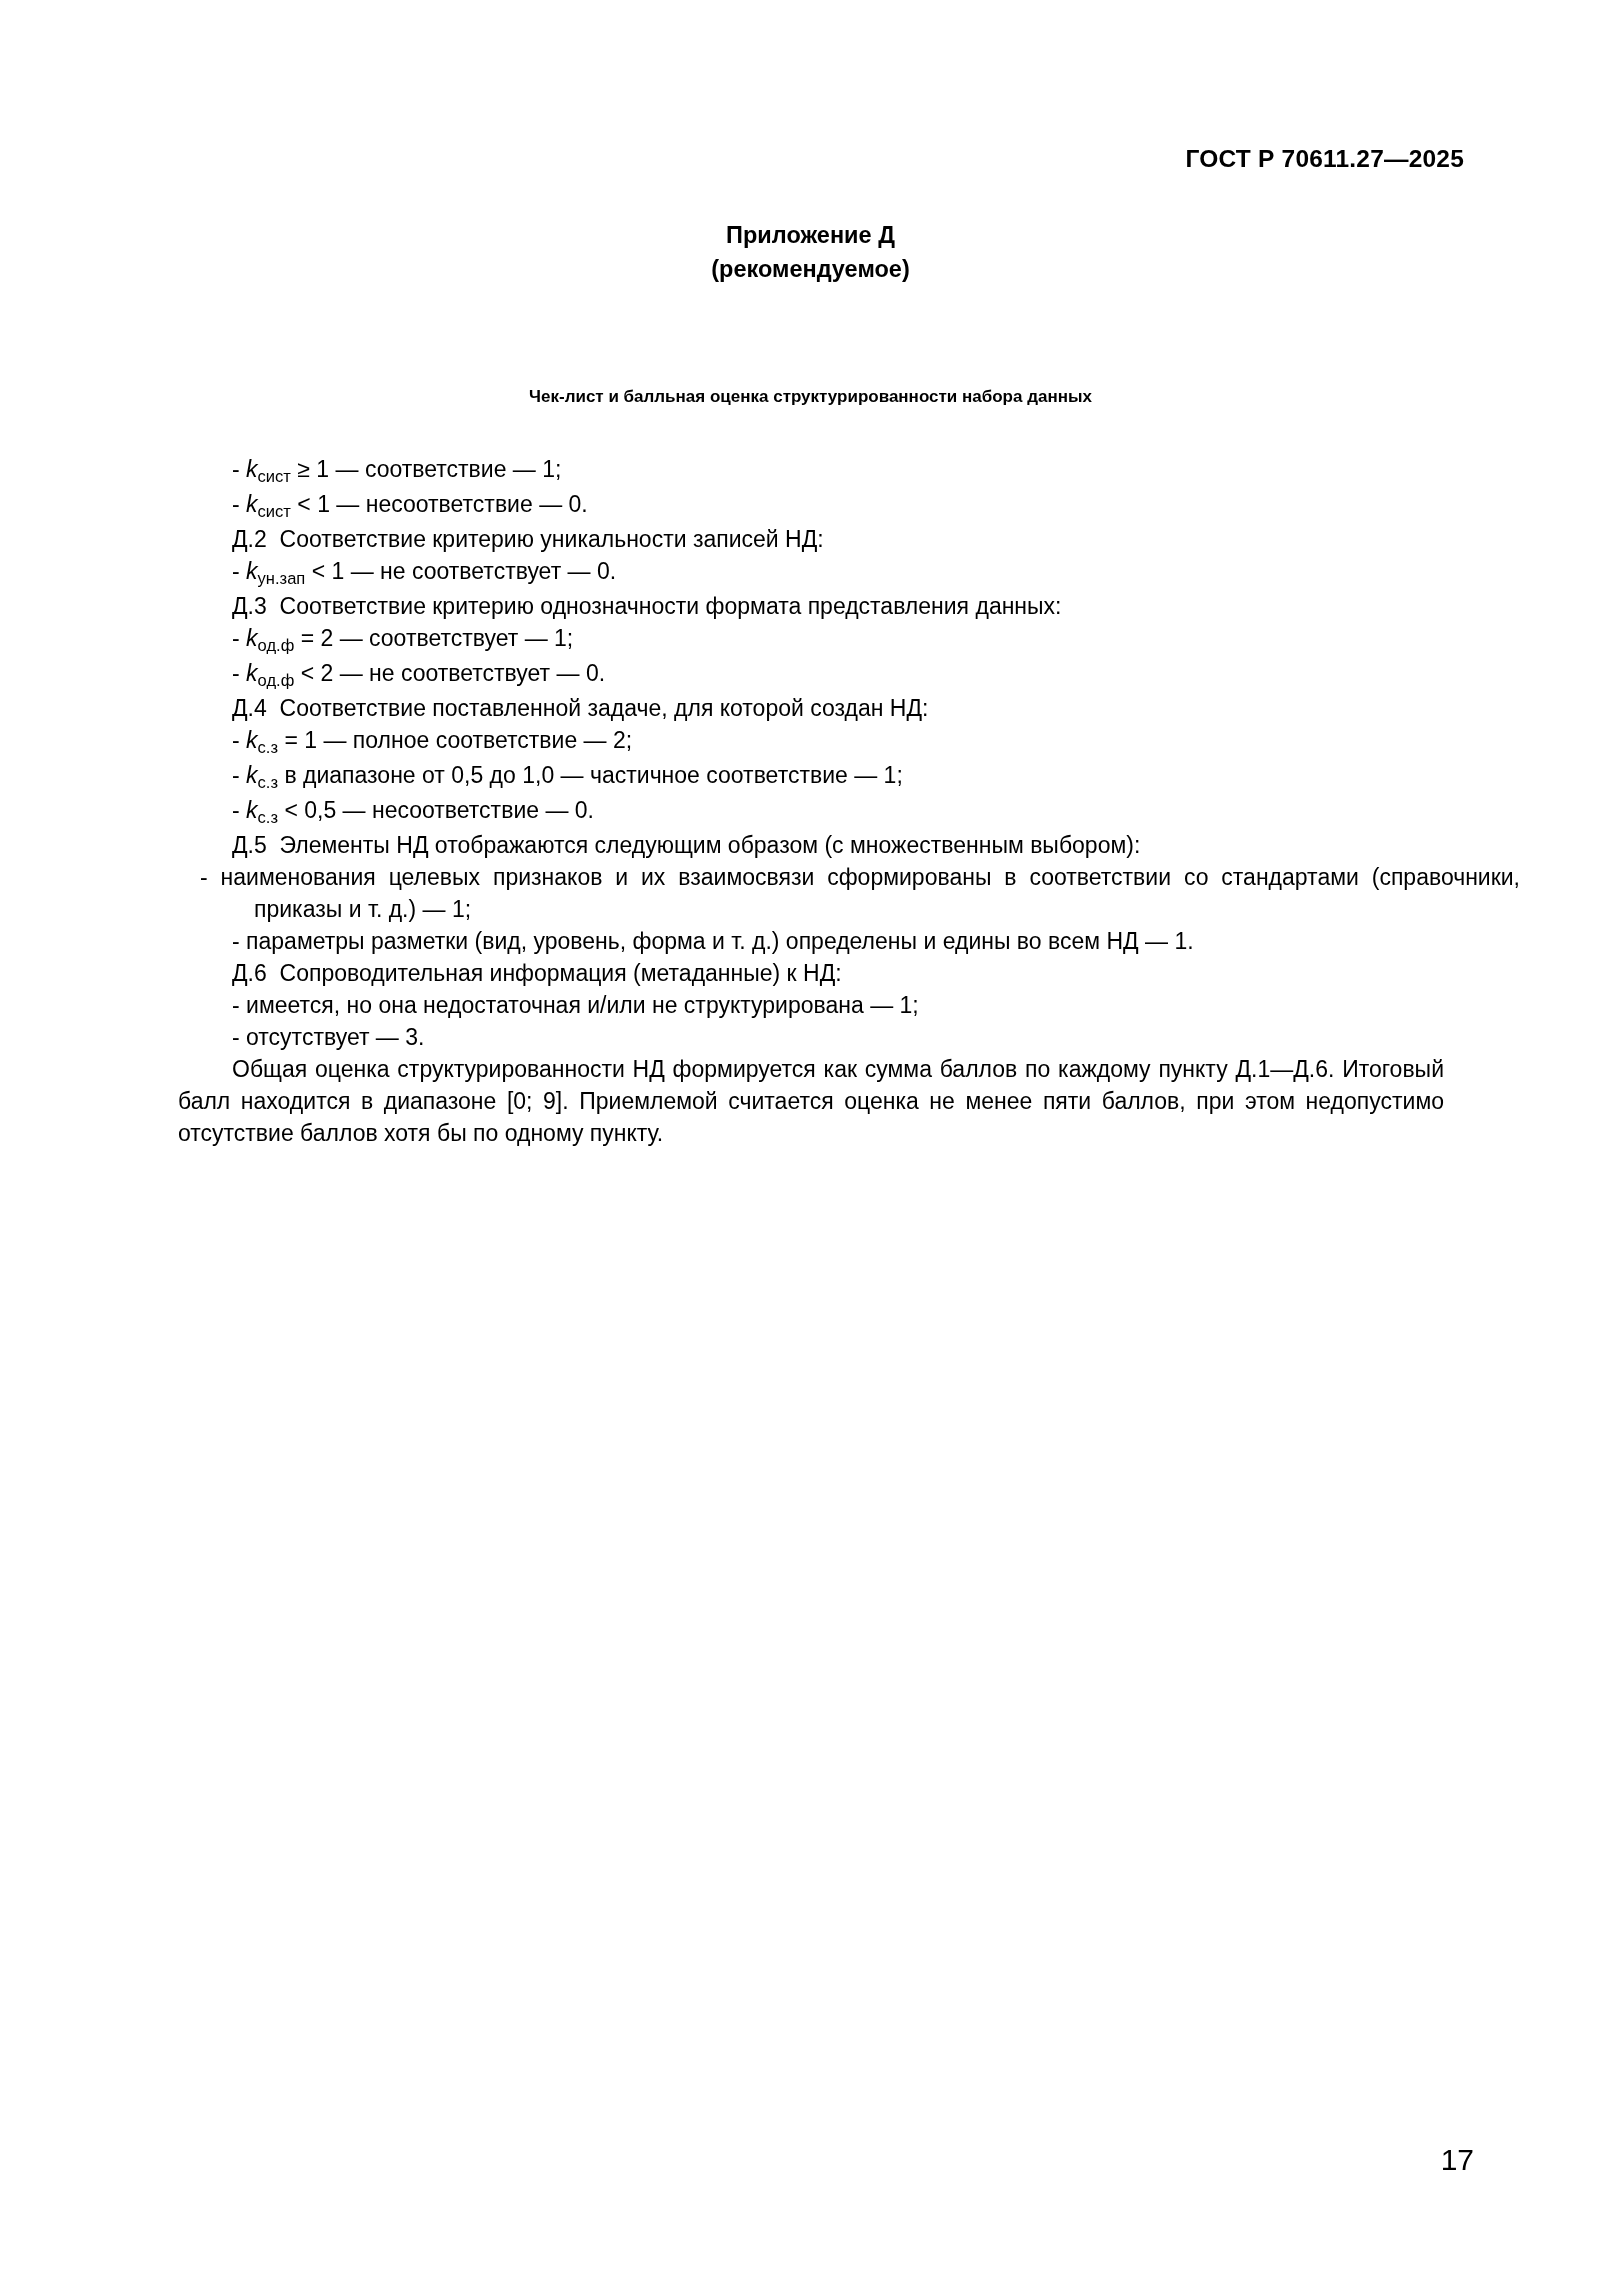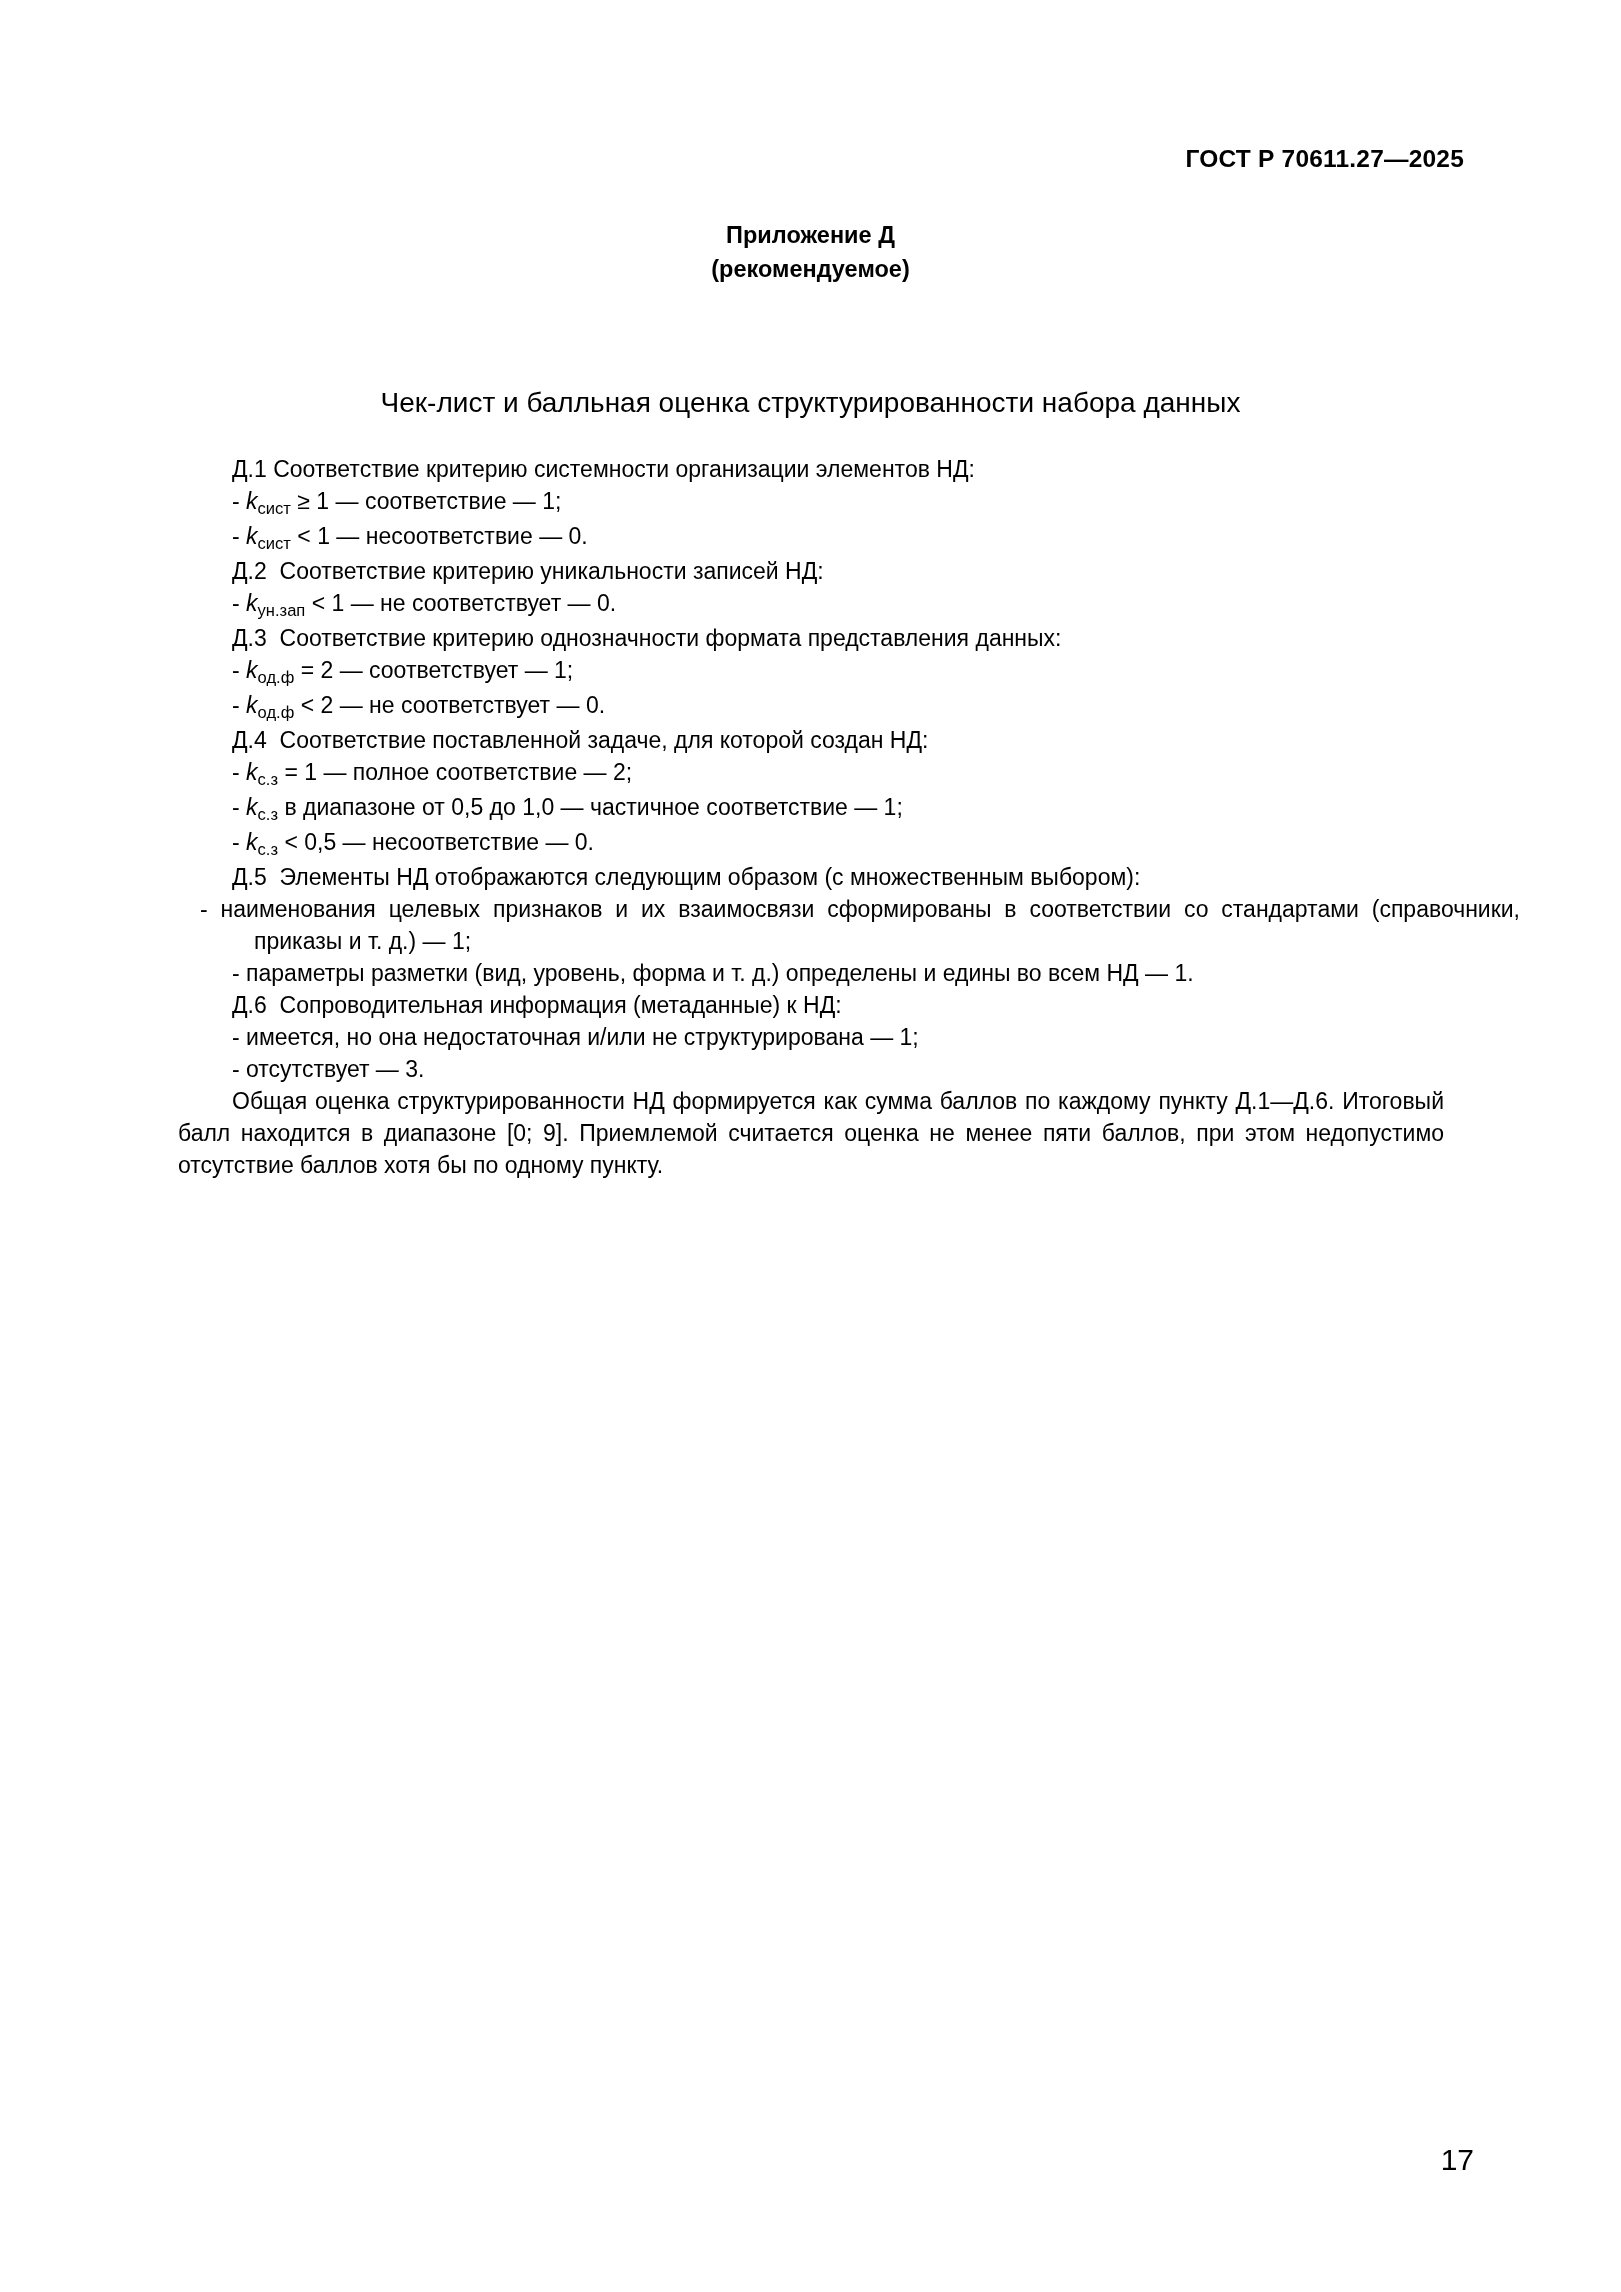--- a/index.html
+++ b/index.html
@@ -45,22 +45,22 @@
     display: block;
     font-size: 23.5px;
     font-weight: bold;
   }
   .doc-title {
     position: absolute;
     top: 387px;
     left: 0;
     width: 1621px;
     text-align: center;
-    font-size: 28px;
-    font-weight: normal;
+    font-size: 17px;
+    font-weight: bold;
   }
   .content {
     position: absolute;
     top: 453px;
     left: 178px;
     width: 1266px;
     font-size: 23px;
     line-height: 32px;
   }
   .para {
@@ -104,21 +104,20 @@
 
   <div class="appendix-title">
     <span>Приложение Д</span>
     <span class="sub">(рекомендуемое)</span>
   </div>
 
   <div class="doc-title">Чек-лист и балльная оценка структурированности набора данных</div>
 
   <div class="content">
 
-    <p class="para clause">Д.1 Соответствие критерию системности организации элементов НД:</p>
     <p class="para bullet">-&nbsp;<i class="var">k</i><sub>сист</sub><span> ≥ 1 — соответствие — 1;</span></p>
     <p class="para bullet">-&nbsp;<i class="var">k</i><sub>сист</sub><span> &lt; 1 — несоответствие — 0.</span></p>
 
     <p class="para clause">Д.2  Соответствие критерию уникальности записей НД:</p>
     <p class="para bullet">-&nbsp;<i class="var">k</i><sub>ун.зап</sub><span> &lt; 1 — не соответствует — 0.</span></p>
 
     <p class="para clause">Д.3  Соответствие критерию однозначности формата представления данных:</p>
     <p class="para bullet">-&nbsp;<i class="var">k</i><sub>од.ф</sub><span> = 2 — соответствует — 1;</span></p>
     <p class="para bullet">-&nbsp;<i class="var">k</i><sub>од.ф</sub><span> &lt; 2 — не соответствует — 0.</span></p>
 

